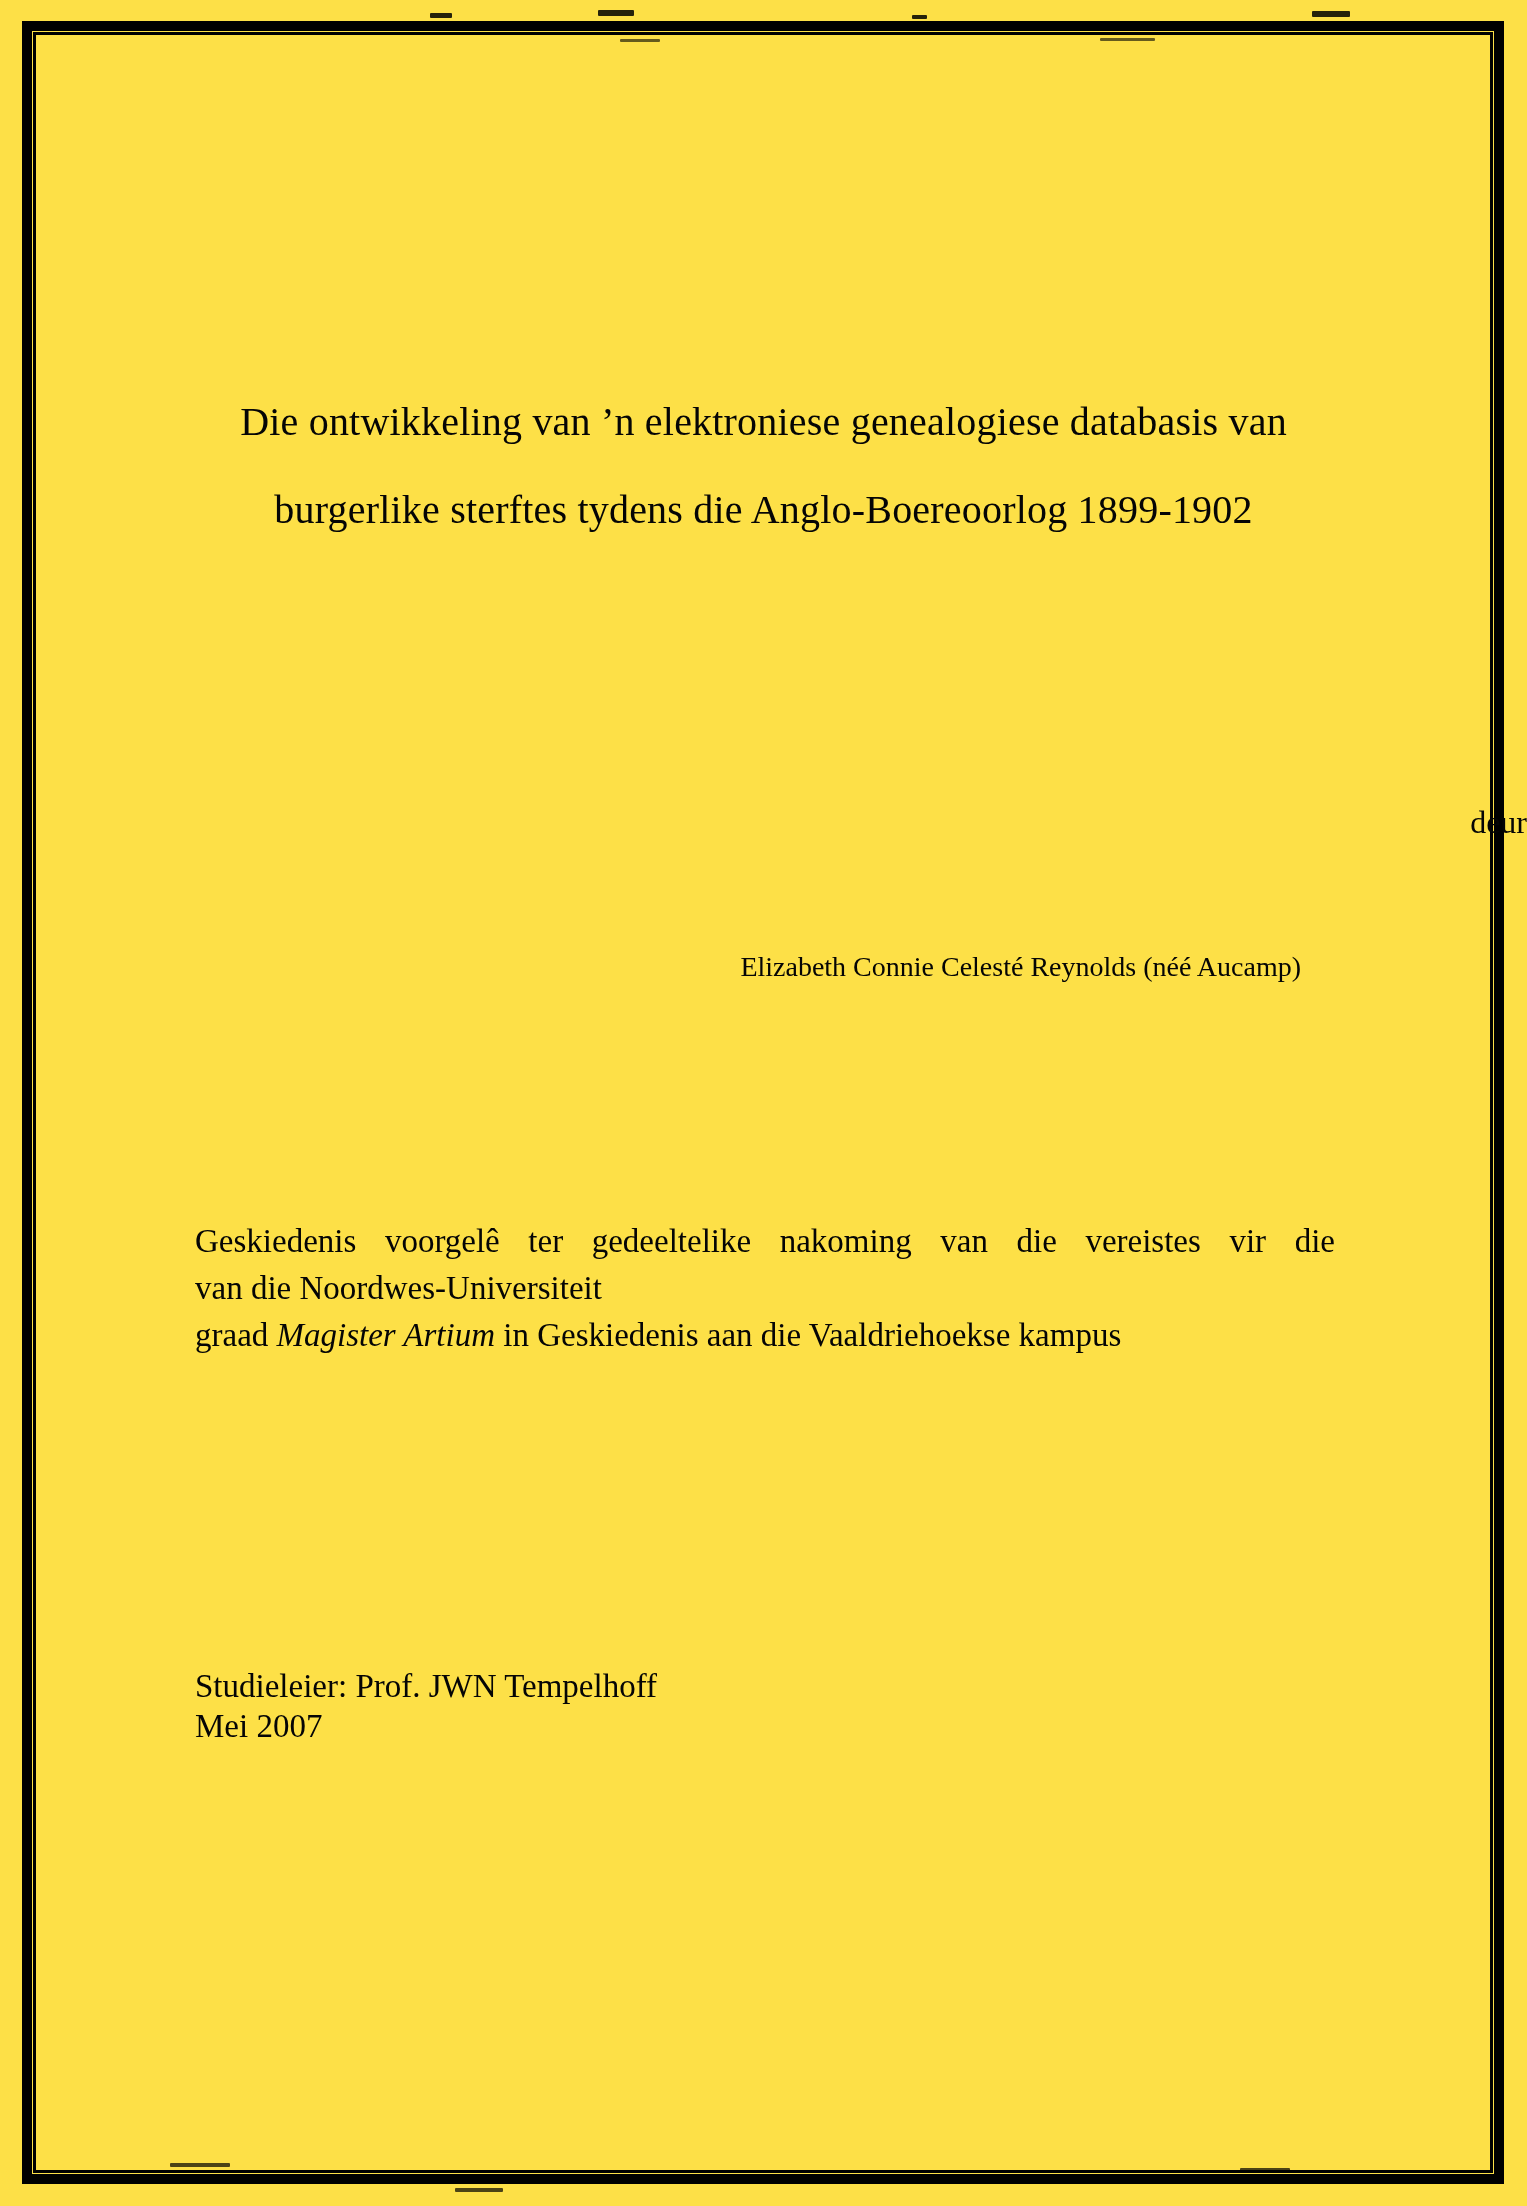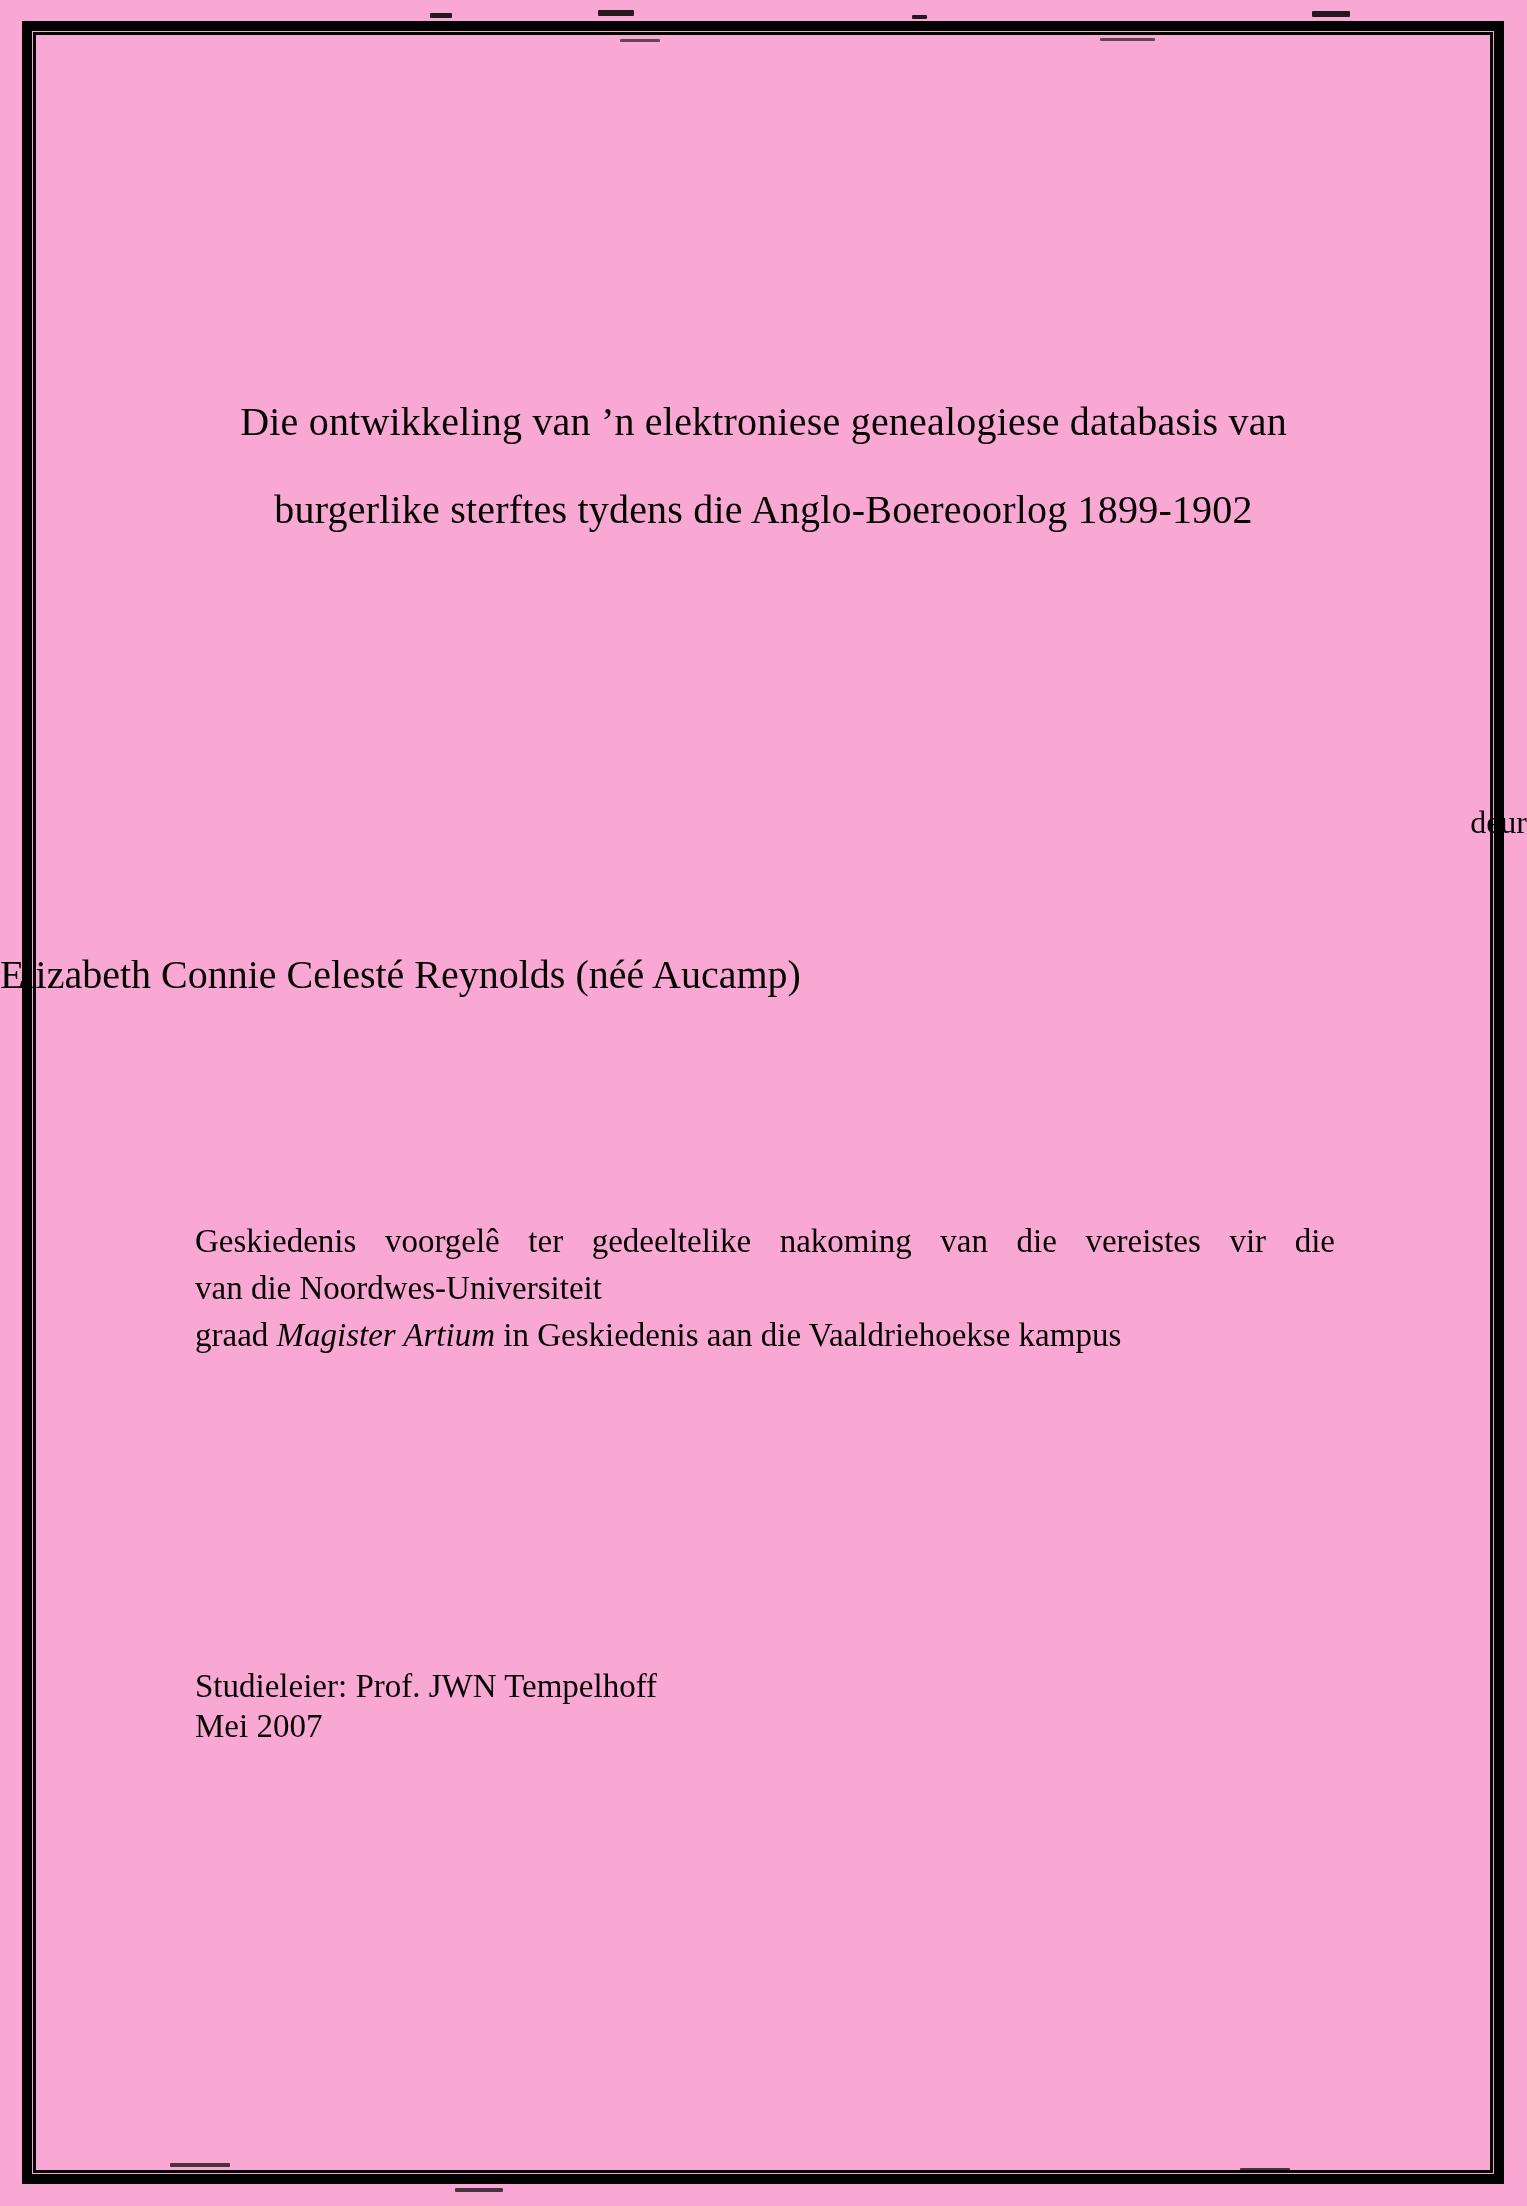--- a/index.html
+++ b/index.html
@@ -1,19 +1,19 @@
 <!DOCTYPE html>
 <html><head>
 <meta charset="utf-8">
 <style>
   html,body { margin:0; padding:0; background:#e8e8e8; }
   .page {
     position:relative;
     width:1527px; height:2206px;
-    background:#f9a8d4;
+    background:#fde047;
     color:#050505;
     font-family:"Liberation Serif", "DejaVu Serif", serif;
     overflow:hidden;
     margin:0 auto;
   }
   
   .frame-outer {
     position:absolute; left:22px; top:21px;
     width:1482px; height:2163px;
     border:10px solid #000;
@@ -41,21 +41,21 @@
     font-size:40px; line-height:88px;
     letter-spacing:.2px;
     white-space:nowrap;
   }
   .byline {
     position:absolute; left:0; width:1527px; top:804px;
     text-align:right; font-size:32px;
   }
   .author {
     position:absolute; left:0; width:1301px; top:951px;
-    text-align:left; font-size:40px;
+    text-align:right; font-size:28px;
     white-space:nowrap;
   }
   .statement {
     position:absolute; left:195px; top:1218px; width:1140px;
     font-size:33px; line-height:47px;
   }
   .statement .justified { text-align:justify; text-align-last:justify; }
   .supervisor-block {
     position:absolute; left:195px; top:1647px;
     font-size:33px; line-height:40px;margin-top:19px;

